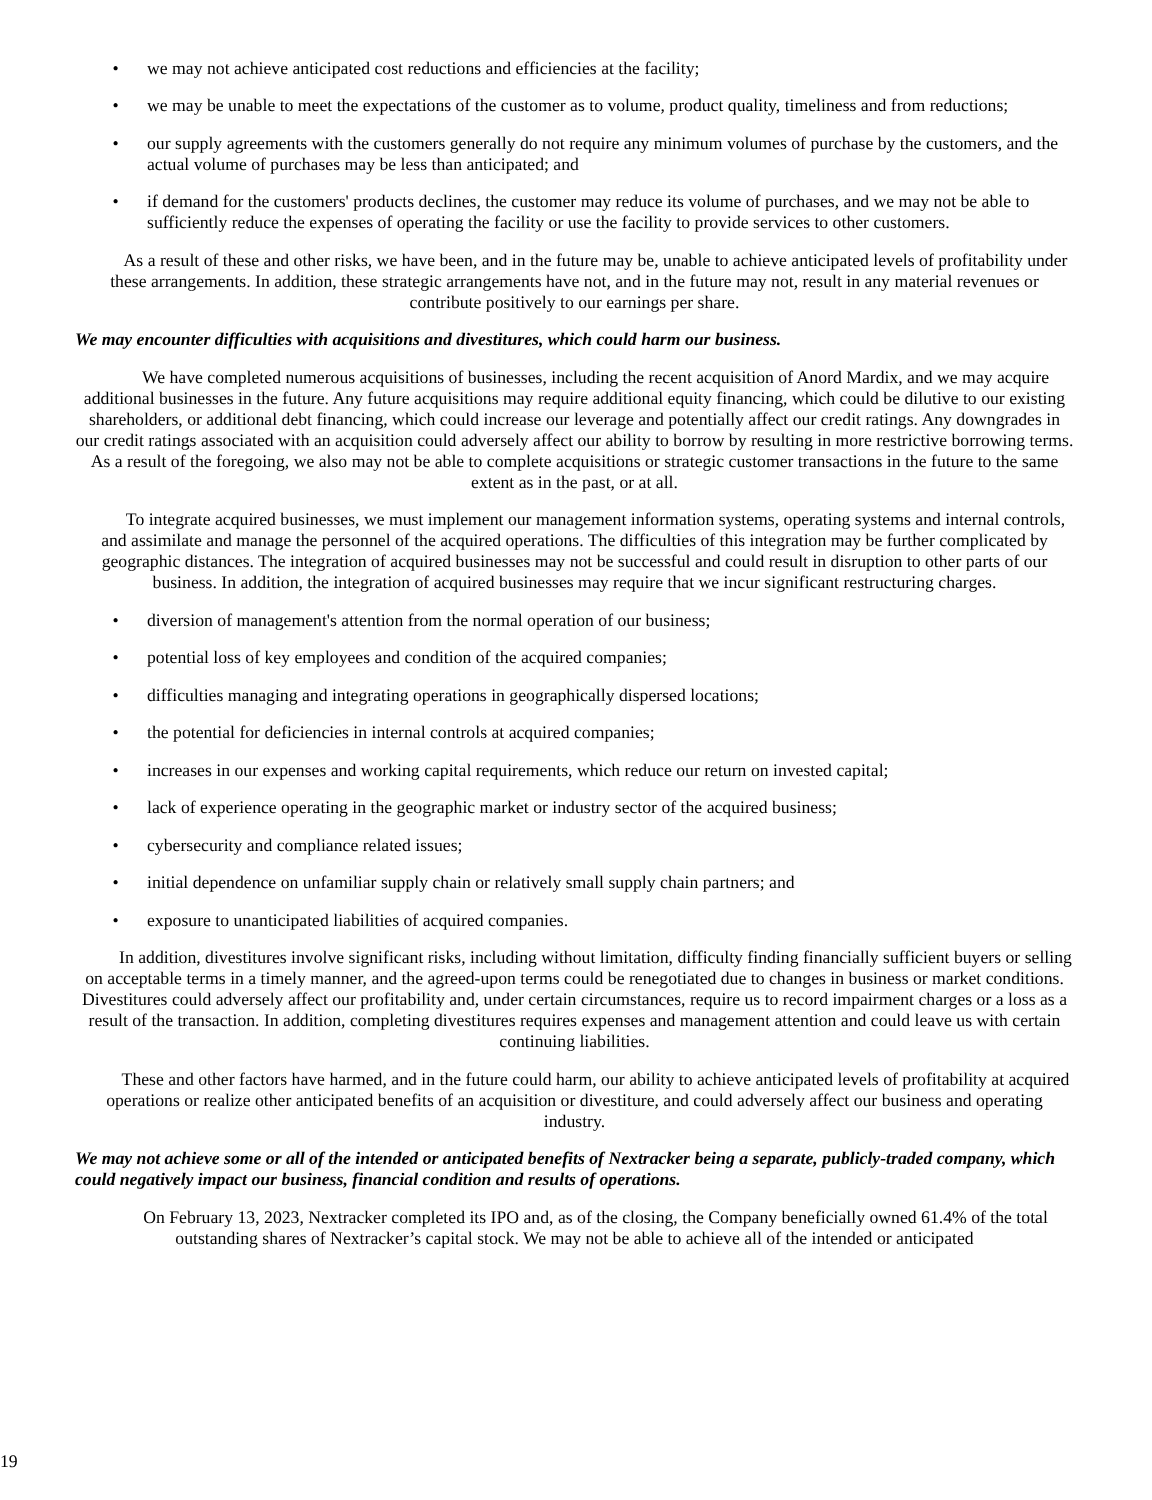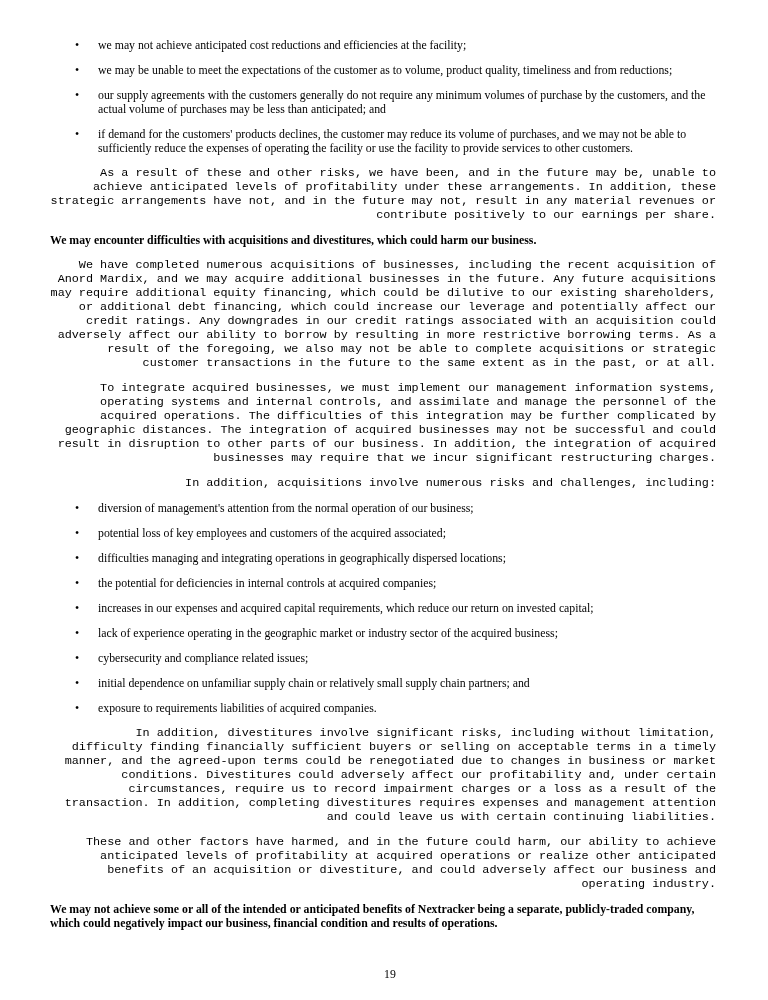--- a/index.html
+++ b/index.html
@@ -20,50 +20,48 @@
   }
   .content {
     position: absolute;
     top: 38px;
     left: 50px;
     right: 52px;
   }
   .content p {
     margin: 0 0 11px 0;
     text-indent: 28px;
-    text-align: right;
-    font-family: Liberation Mono, monospace;
+    text-align: center;
   }
   .content h3 {
     margin: 0 0 11px 0;
     font-size: 11.8px;
     line-height: 14px;
     font-weight: bold;
+    font-style: italic;
     text-indent: 0;
   }
   .bullet-list {
     margin: 0;
   }
   .bullet-item {
     display: flex;
     margin: 0 0 11px 25px;
   }
   .bullet-item .marker {
     flex: 0 0 23px;
   }
   .bullet-item .bullet-text {
     flex: 1 1 auto;
   }
   .page-number {
     position: absolute;
     top: 967px;
     left: 0;
     right: 0;
-    text-align: center;
-    padding-left: 12px;
   }
 </style>
 </head>
 <body>
 
 <div class="page">
   <div class="content">
 
     <div class="bullet-list">
 
@@ -89,73 +87,73 @@
       </div>
 
     <p>As a result of these and other risks, we have been, and in the future may be, unable to achieve anticipated levels of profitability under these arrangements. In addition, these strategic arrangements have not, and in the future may not, result in any material revenues or contribute positively to our earnings per share.</p>
 
     <h3>We may encounter difficulties with acquisitions and divestitures, which could harm our business.</h3>
 
     <p>We have completed numerous acquisitions of businesses, including the recent acquisition of Anord Mardix, and we may acquire additional businesses in the future. Any future acquisitions may require additional equity financing, which could be dilutive to our existing shareholders, or additional debt financing, which could increase our leverage and potentially affect our credit ratings. Any downgrades in our credit ratings associated with an acquisition could adversely affect our ability to borrow by resulting in more restrictive borrowing terms. As a result of the foregoing, we also may not be able to complete acquisitions or strategic customer transactions in the future to the same extent as in the past, or at all.</p>
 
     <p>To integrate acquired businesses, we must implement our management information systems, operating systems and internal controls, and assimilate and manage the personnel of the acquired operations. The difficulties of this integration may be further complicated by geographic distances. The integration of acquired businesses may not be successful and could result in disruption to other parts of our business. In addition, the integration of acquired businesses may require that we incur significant restructuring charges.</p>
 
-    <p>In addition, acquisitions involve numerous risks and challenges, including:</p>
 
     <div class="bullet-list">
 
         <div class="bullet-item">
           <span class="marker">•</span>
           <span class="bullet-text">diversion of management's attention from the normal operation of our business;</span>
         </div>
 
         <div class="bullet-item">
           <span class="marker">•</span>
-          <span class="bullet-text">potential loss of key employees and customers of the acquired associated;</span>
+          <span class="bullet-text">potential loss of key employees and condition of the acquired companies;</span>
         </div>
 
         <div class="bullet-item">
           <span class="marker">•</span>
           <span class="bullet-text">difficulties managing and integrating operations in geographically dispersed locations;</span>
         </div>
 
         <div class="bullet-item">
           <span class="marker">•</span>
           <span class="bullet-text">the potential for deficiencies in internal controls at acquired companies;</span>
         </div>
 
         <div class="bullet-item">
           <span class="marker">•</span>
-          <span class="bullet-text">increases in our expenses and acquired capital requirements, which reduce our return on invested capital;</span>
+          <span class="bullet-text">increases in our expenses and working capital requirements, which reduce our return on invested capital;</span>
         </div>
 
         <div class="bullet-item">
           <span class="marker">•</span>
           <span class="bullet-text">lack of experience operating in the geographic market or industry sector of the acquired business;</span>
         </div>
 
         <div class="bullet-item">
           <span class="marker">•</span>
           <span class="bullet-text">cybersecurity and compliance related issues;</span>
         </div>
 
         <div class="bullet-item">
           <span class="marker">•</span>
           <span class="bullet-text">initial dependence on unfamiliar supply chain or relatively small supply chain partners; and</span>
         </div>
 
         <div class="bullet-item">
           <span class="marker">•</span>
-          <span class="bullet-text">exposure to requirements liabilities of acquired companies.</span>
+          <span class="bullet-text">exposure to unanticipated liabilities of acquired companies.</span>
         </div>
       </div>
 
     <p>In addition, divestitures involve significant risks, including without limitation, difficulty finding financially sufficient buyers or selling on acceptable terms in a timely manner, and the agreed-upon terms could be renegotiated due to changes in business or market conditions. Divestitures could adversely affect our profitability and, under certain circumstances, require us to record impairment charges or a loss as a result of the transaction. In addition, completing divestitures requires expenses and management attention and could leave us with certain continuing liabilities.</p>
 
     <p>These and other factors have harmed, and in the future could harm, our ability to achieve anticipated levels of profitability at acquired operations or realize other anticipated benefits of an acquisition or divestiture, and could adversely affect our business and operating industry.</p>
 
     <h3>We may not achieve some or all of the intended or anticipated benefits of Nextracker being a separate, publicly-traded company, which could negatively impact our business, financial condition and results of operations.</h3>
 
+    <p>On February 13, 2023, Nextracker completed its IPO and, as of the closing, the Company beneficially owned 61.4% of the total outstanding shares of Nextracker’s capital stock. We may not be able to achieve all of the intended or anticipated</p>
 
   </div>
 
   <div class="page-number">19</div>
 </div>
 
 </body></html>

